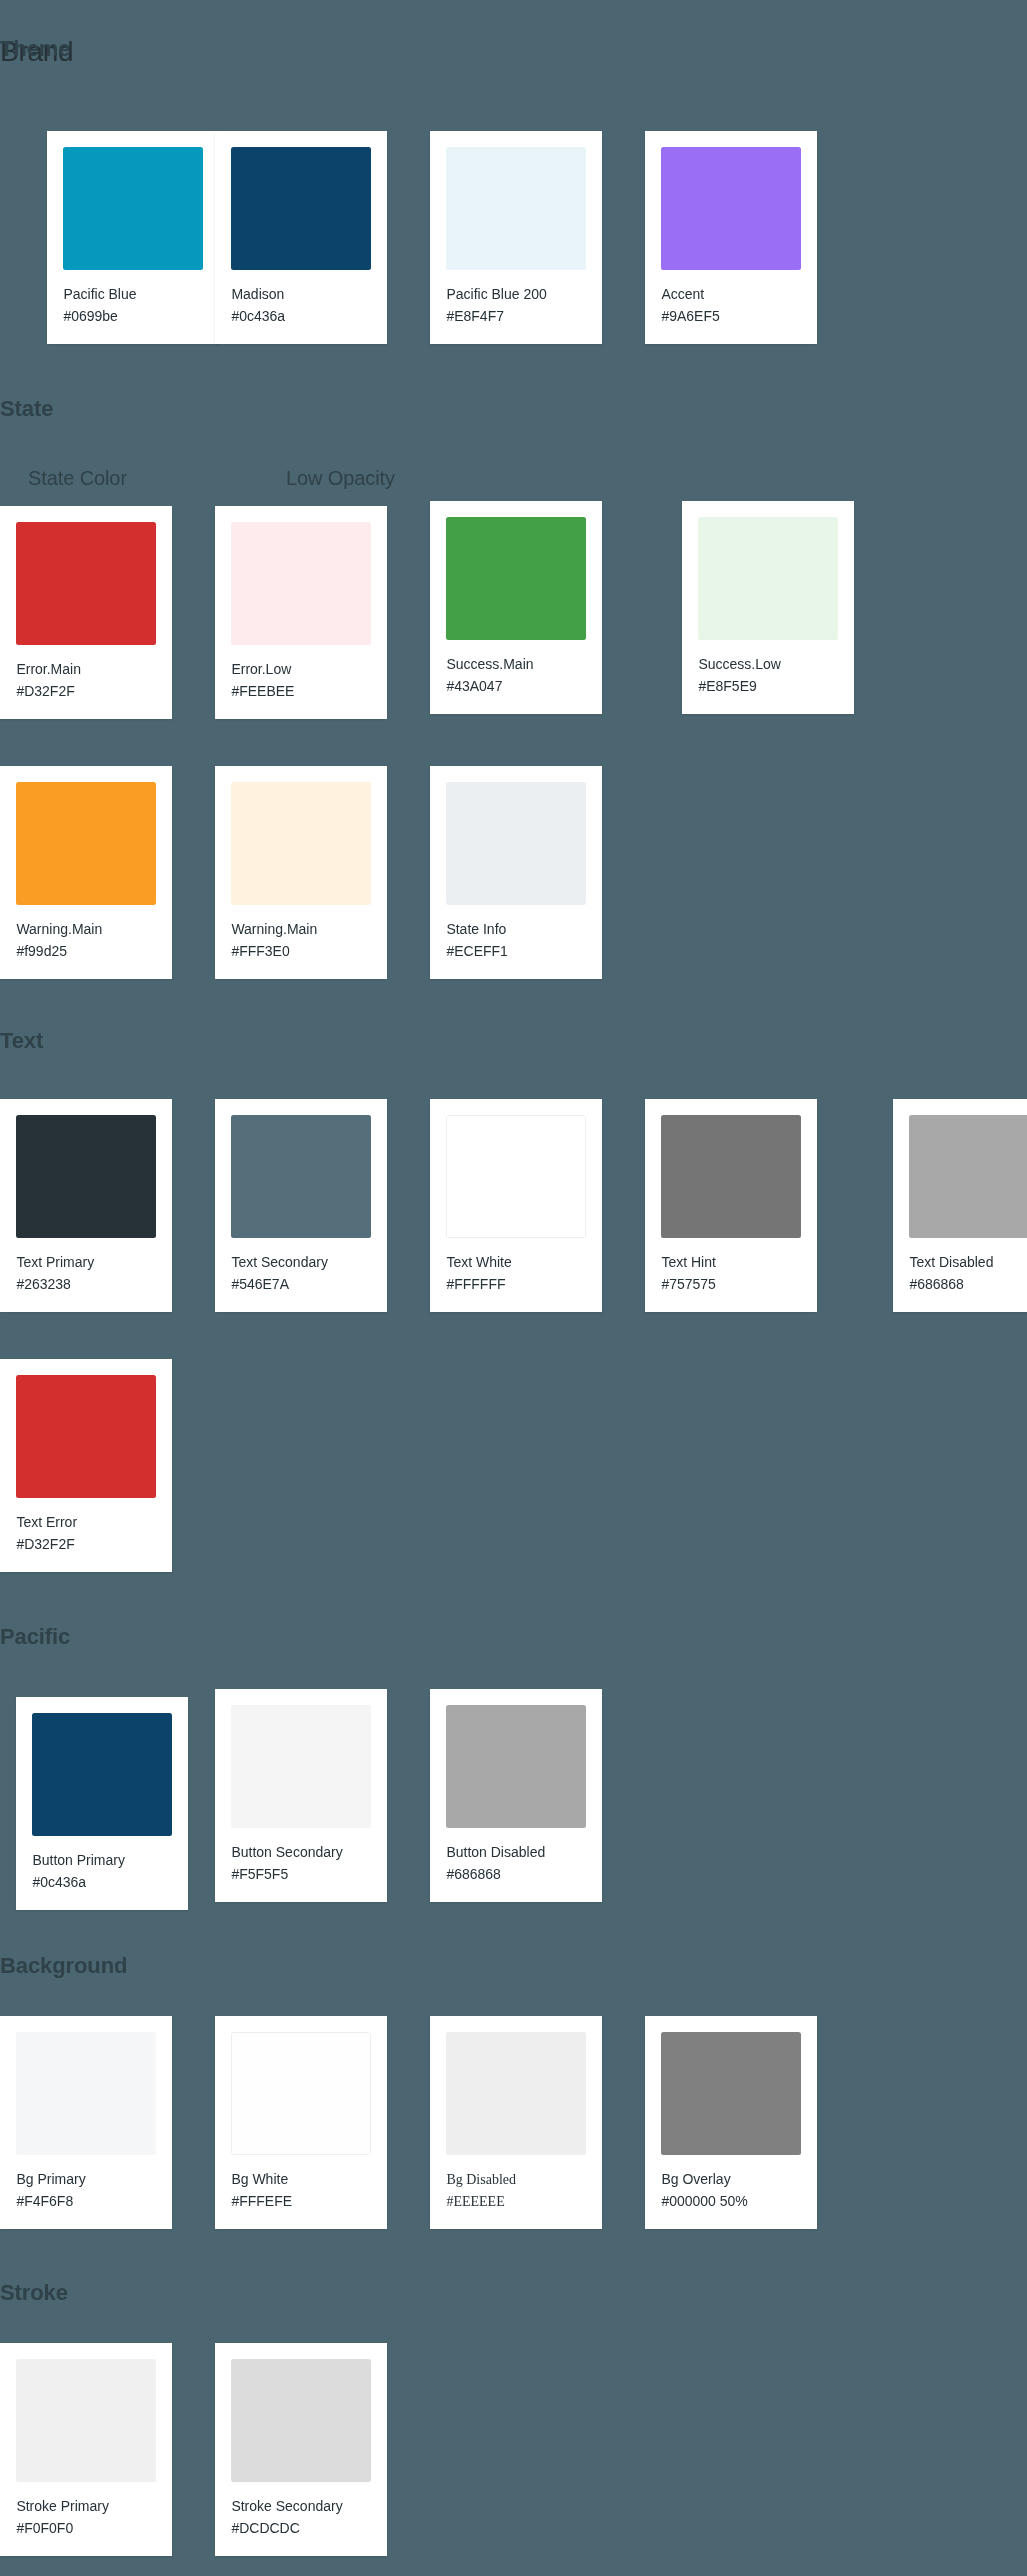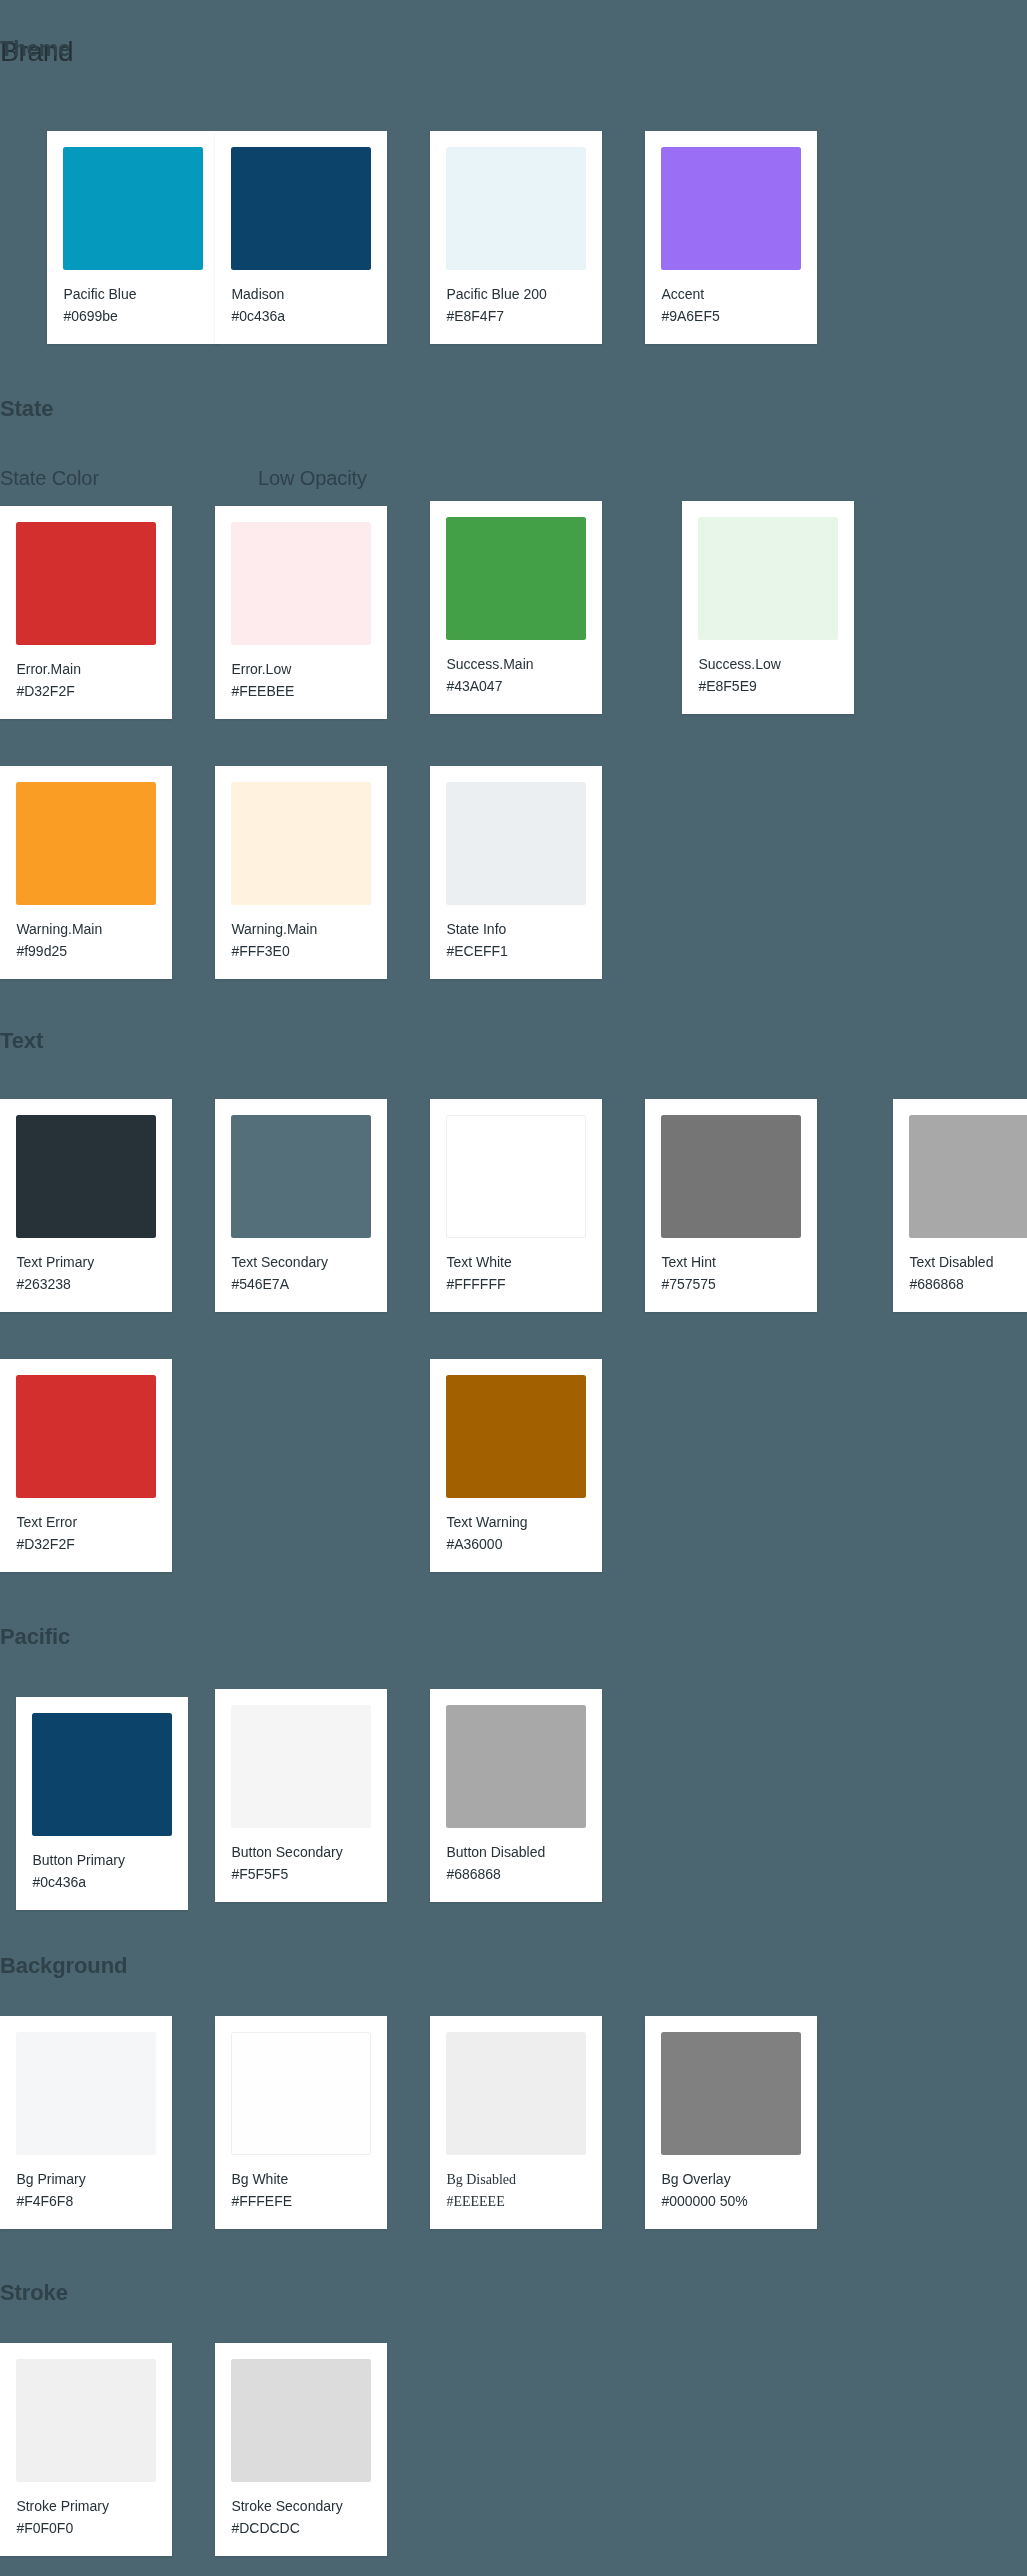--- a/index.html
+++ b/index.html
@@ -41,20 +41,21 @@
     white-space: nowrap;
   }
 
   .h3 {
     position: absolute;
     font-size: 20px;
     font-weight: 400;
     color: #2f4149;
     letter-spacing: -0.1px;
     white-space: nowrap;
+    margin-left: 28px;
   }
 
   
   .card {
     position: absolute;
     width: 172px;
     background: #ffffff;
     padding: 16.4px 16.4px 0 16.4px;
     box-shadow: 0 0.6px 1.9px rgba(0,0,0,0.10);
   }
@@ -211,27 +212,20 @@
         <div class="hex">#686868</div>
       </div>
     </div>
     <div class="card" style="left: 0px; top: 1359px;">
       <div class="chip" style="background: rgb(211, 47, 47);"></div>
       <div class="meta">
         <div class="name">Text Error</div>
         <div class="hex">#D32F2F</div>
       </div>
     </div>
-    <div class="card" style="left: 430px; top: 1359px;">
-      <div class="chip" style="background: rgb(163, 96, 0);"></div>
-      <div class="meta">
-        <div class="name">Text Warning</div>
-        <div class="hex">#A36000</div>
-      </div>
-    </div>
     <div class="h2" style="left: 0px; top: 1624px;">Pacific</div>
     <div class="card" style="left: 16px; top: 1689px; margin-top: 8px;">
       <div class="chip" style="background: rgb(12, 67, 106);"></div>
       <div class="meta">
         <div class="name">Button Primary</div>
         <div class="hex">#0c436a</div>
       </div>
     </div>
     <div class="card" style="left: 215px; top: 1689px;">
       <div class="chip" style="background: rgb(245, 245, 245);"></div>

